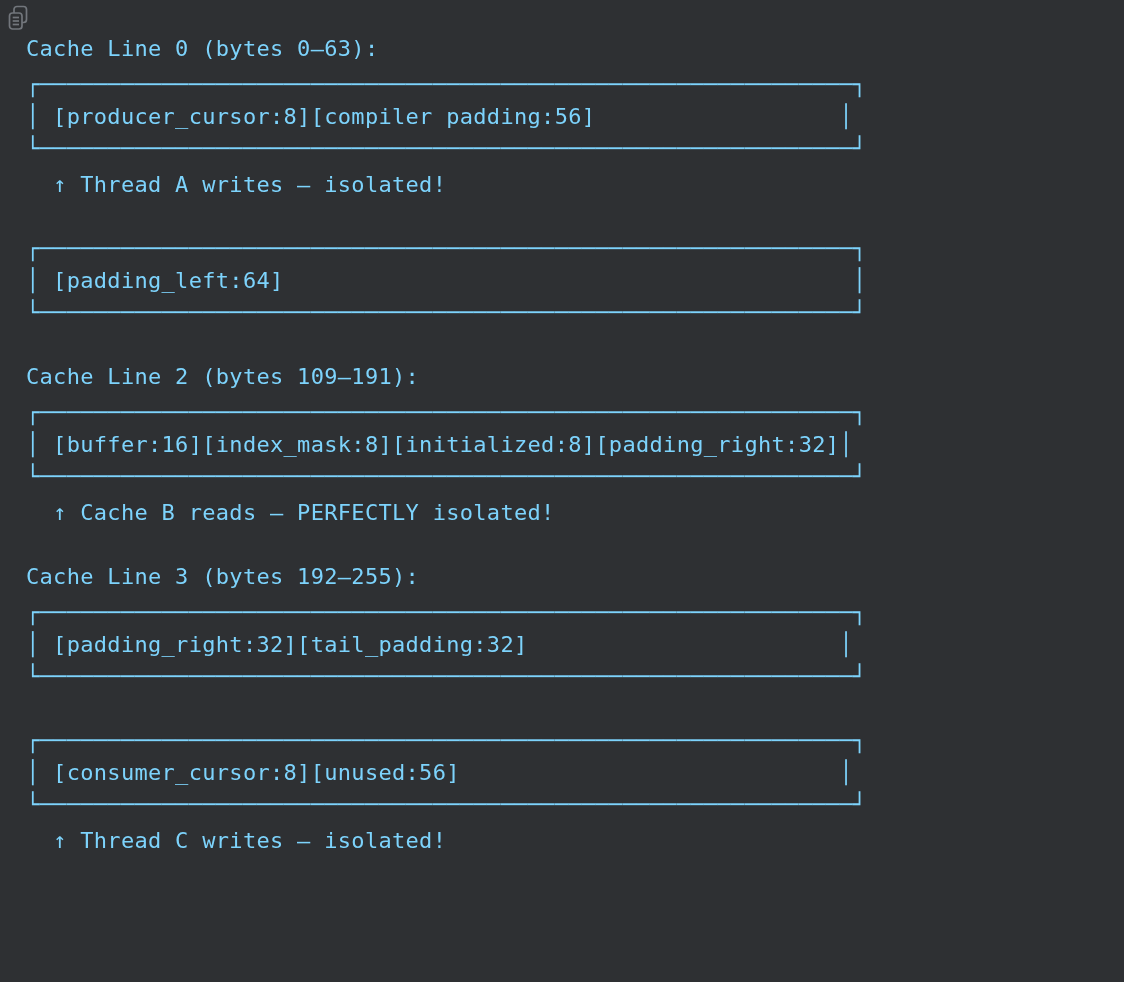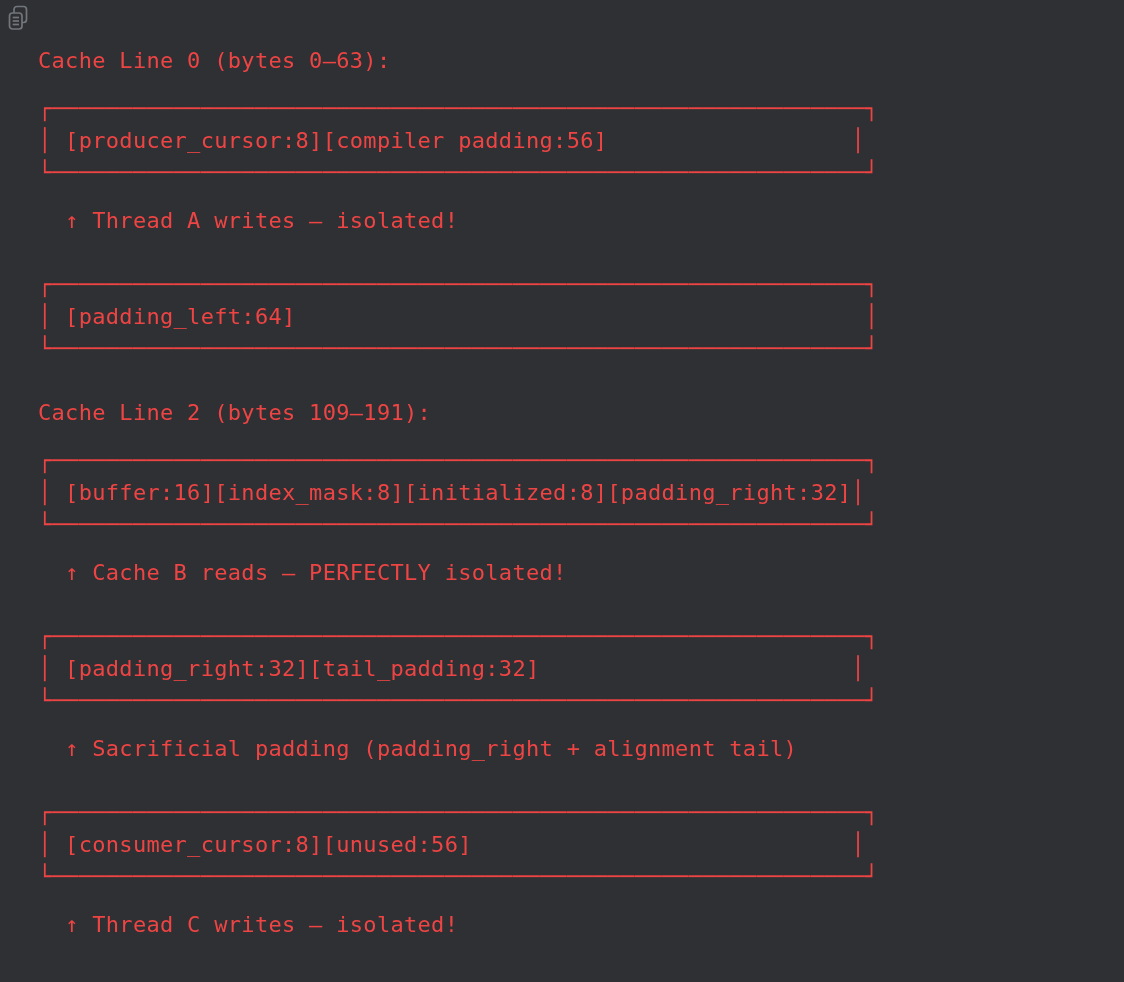--- a/index.html
+++ b/index.html
@@ -14,26 +14,26 @@
     position:absolute; left:7px; top:4px;
     width:22px; height:28px;
     background:none; border:none; padding:0;
     cursor:pointer;
   }
   #diagram {
     position:absolute; left:22px; top:29px;
   }
   .block { margin:0 0 32px 0; }
   pre.ln {
-    margin:16px;
+    margin:4px;
     font-family:"DejaVu Sans Mono", monospace;
     font-size:22px;
     line-height:32px;
     letter-spacing:0.31px;
-    color:#ef4444;
+    color:#7dd3fc;
     white-space:pre;
   }
 </style>
 </head>
 <body>
 
 <button class="copy-btn" title="">
   <svg width="22" height="28" viewBox="0 0 22 28">
     <g fill="none" stroke="#72767c" stroke-width="1.7">
       <rect x="7" y="2.5" width="12.5" height="16" rx="3"></rect>
@@ -62,24 +62,24 @@
 
   <div class="block">
     <pre class="ln">Cache Line 2 (bytes 109–191):</pre>
     <pre class="ln">┌────────────────────────────────────────────────────────────┐
 │ [buffer:16][index_mask:8][initialized:8][padding_right:32]│
 └────────────────────────────────────────────────────────────┘</pre>
     <pre class="ln">  ↑ Cache B reads — PERFECTLY isolated!</pre>
   </div>
 
   <div class="block">
+    <pre class="ln">Cache Line 3 (bytes 192–255):</pre>
     <pre class="ln">┌────────────────────────────────────────────────────────────┐
 │ [padding_right:32][tail_padding:32]                       │
 └────────────────────────────────────────────────────────────┘</pre>
-    <pre class="ln">  ↑ Sacrificial padding (padding_right + alignment tail)</pre>
   </div>
 
   <div class="block">
     <pre class="ln">┌────────────────────────────────────────────────────────────┐
 │ [consumer_cursor:8][unused:56]                            │
 └────────────────────────────────────────────────────────────┘</pre>
     <pre class="ln">  ↑ Thread C writes — isolated!</pre>
   </div>
 </div>
 

